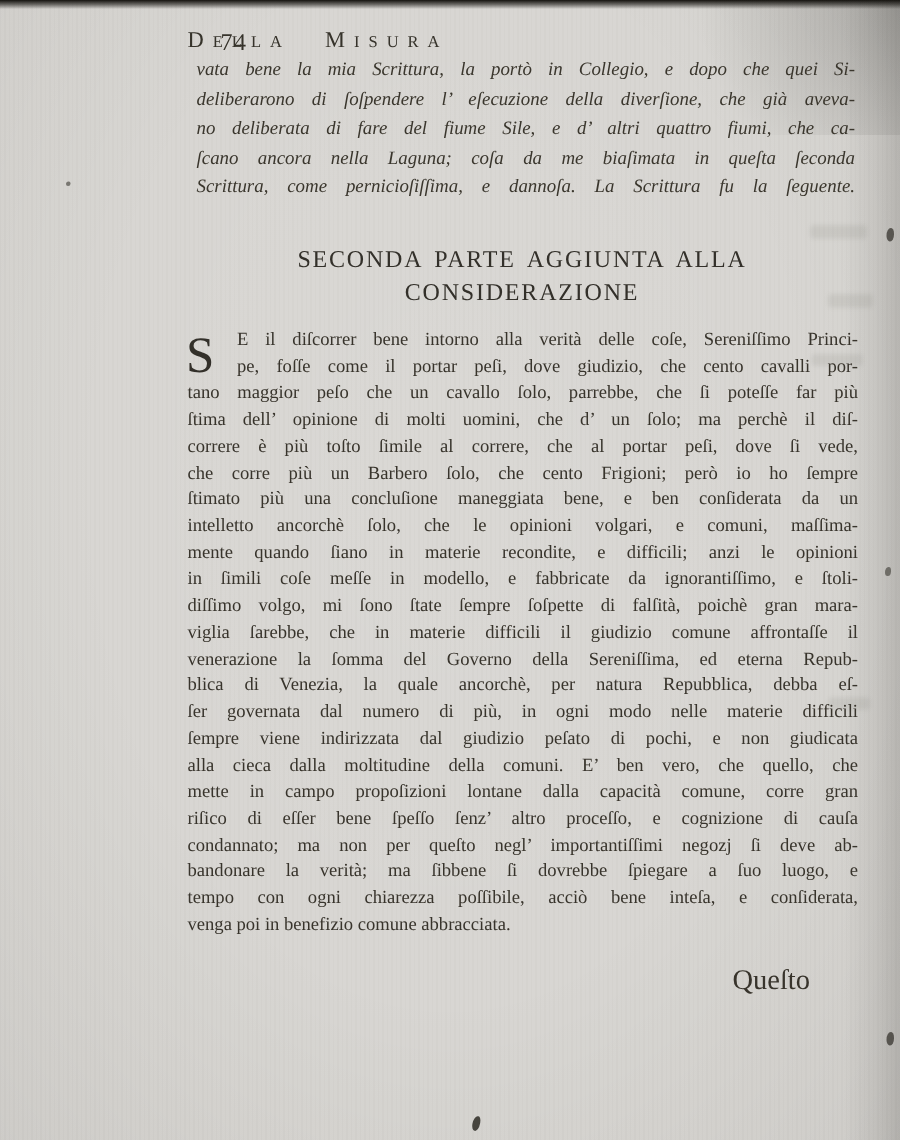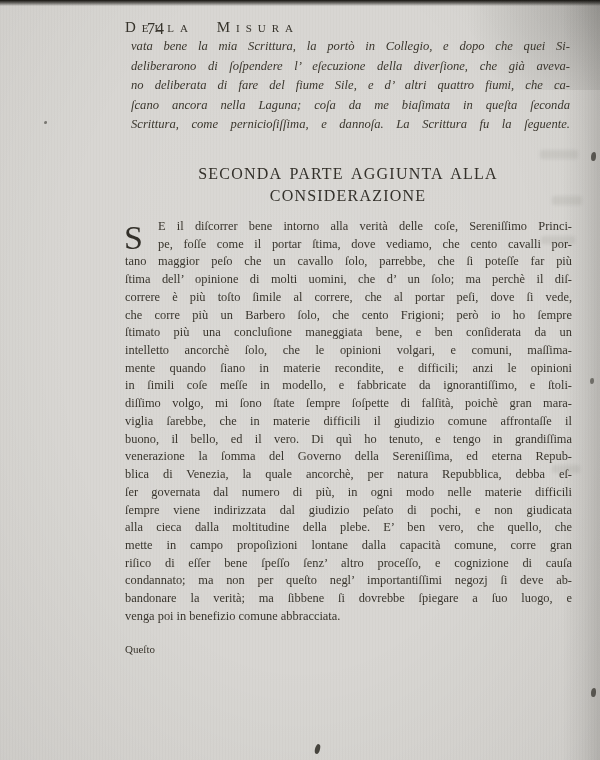--- a/index.html
+++ b/index.html
@@ -60,21 +60,21 @@
   .body-block .line:nth-of-type(2) { margin-left:33px; }
   .body-block .line:last-of-type { text-align-last:left; }
 
   .drop-cap {
     position:absolute; top:221px; left:124px; width:32px; height:36px;
     font-size:34px; line-height:34px; color:#33302a;
   }
 
   .catchword-row {
     position:absolute; top:643px; left:125px; width:447px; box-sizing:border-box;
-    padding-right:32px; font-size:11px; color:#38342c;
+    text-align:right; padding-right:32px; font-size:19px; color:#38342c;
   }
 </style>
 </head>
 <body>
 
 <div class="scan">
 
   <div class="edge-top"></div>
   <div class="corner-top-right"></div>
   <div class="edge-right"></div>
@@ -107,39 +107,39 @@
   <div class="heading">
 
   <div class="line">SECONDA PARTE AGGIUNTA ALLA CONSIDERAZIONE</div>
     </div>
 
   <div class="drop-cap">S</div>
 
   <div class="body-block">
 
   <div class="line">E il diſcorrer bene intorno alla verità delle coſe, Sereniſſimo Princi-</div>
-      <div class="line">pe, foſſe come il portar ſtima, dove vediamo, che cento cavalli por-</div>
+      <div class="line">pe, foſſe come il portar peſi, dove giudizio, che cento cavalli por-</div>
       <div class="line">tano maggior peſo che un cavallo ſolo, parrebbe, che ſi poteſſe far più</div>
       <div class="line">ſtima dell’ opinione di molti uomini, che d’ un ſolo; ma perchè il diſ-</div>
       <div class="line">correre è più toſto ſimile al correre, che al portar peſi, dove ſi vede,</div>
       <div class="line">che corre più un Barbero ſolo, che cento Frigioni; però io ho ſempre</div>
       <div class="line">ſtimato più una concluſione maneggiata bene, e ben conſiderata da un</div>
       <div class="line">intelletto ancorchè ſolo, che le opinioni volgari, e comuni, maſſima-</div>
       <div class="line">mente quando ſiano in materie recondite, e difficili; anzi le opinioni</div>
       <div class="line">in ſimili coſe meſſe in modello, e fabbricate da ignorantiſſimo, e ſtoli-</div>
       <div class="line">diſſimo volgo, mi ſono ſtate ſempre ſoſpette di falſità, poichè gran mara-</div>
       <div class="line">viglia ſarebbe, che in materie difficili il giudizio comune affrontaſſe il</div>
-      <div class="line">buono, il bello, ed il vero. Di quì ho tenuto, e tengo in grandiſſima</div>
       <div class="line">venerazione la ſomma del Governo della Sereniſſima, ed eterna Repub-</div>
       <div class="line">blica di Venezia, la quale ancorchè, per natura Repubblica, debba eſ-</div>
       <div class="line">ſer governata dal numero di più, in ogni modo nelle materie difficili</div>
       <div class="line">ſempre viene indirizzata dal giudizio peſato di pochi, e non giudicata</div>
-      <div class="line">alla cieca dalla moltitudine della plebe. E’ ben vero, che quello, che</div>
+      <div class="line">alla cieca dalla moltitudine della comuni. E’ ben vero, che quello, che</div>
       <div class="line">mette in campo propoſizioni lontane dalla capacità comune, corre gran</div>
       <div class="line">riſico di eſſer bene ſpeſſo ſenz’ altro proceſſo, e cognizione di cauſa</div>
       <div class="line">condannato; ma non per queſto negl’ importantiſſimi negozj ſi deve ab-</div>
       <div class="line">bandonare la verità; ma ſibbene ſi dovrebbe ſpiegare a ſuo luogo, e</div>
+      <div class="line">tempo con ogni chiarezza poſſibile, acciò bene inteſa, e conſiderata,</div>
       <div class="line">venga poi in benefizio comune abbracciata.</div>
     </div>
 
   <div class="catchword-row">Queſto</div>
 
 </div>
 
 </body></html>

